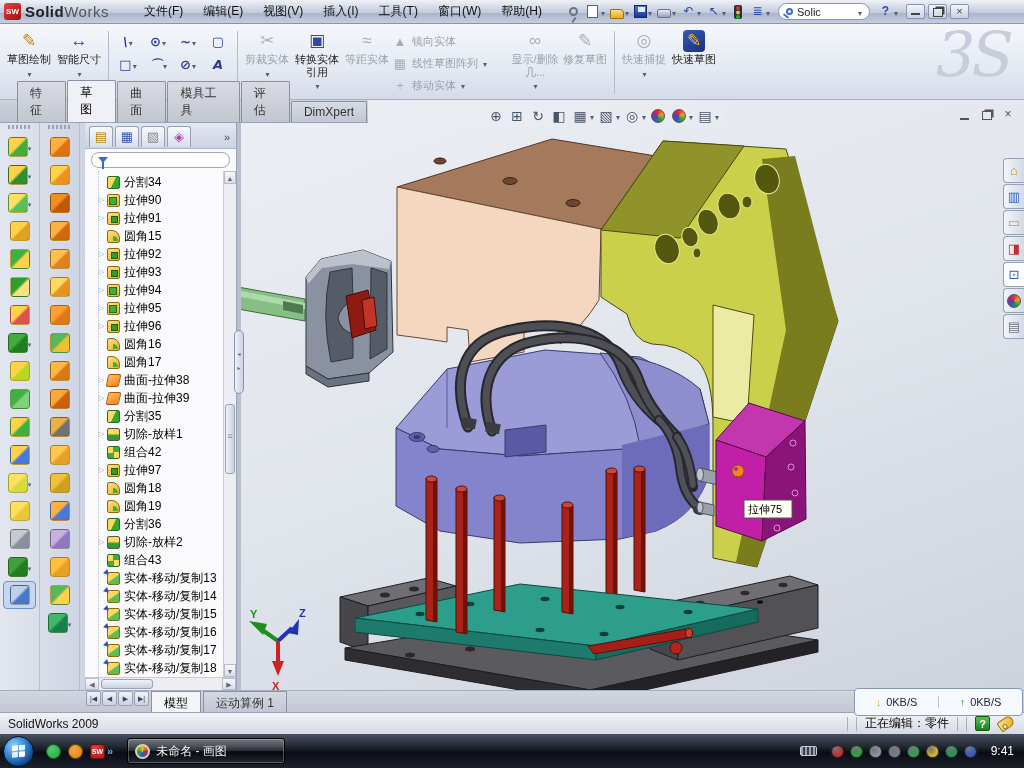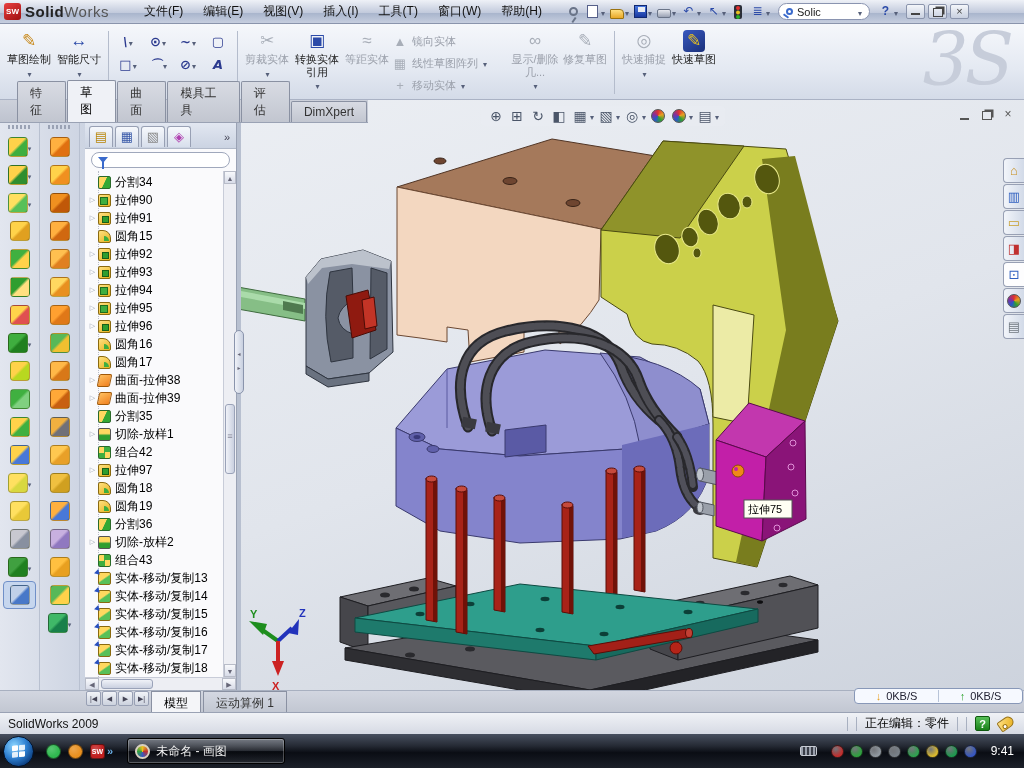--- a/index.html
+++ b/index.html
@@ -34,21 +34,21 @@
   .mag::after { content:""; position:absolute; left:-5px; top:5px; width:6px; height:2px; background:#3A6ACC; transform:rotate(35deg); }
   .search-val { font-size:11px; color:#222; flex:1; }
   .win-btns { display:flex; gap:3px; margin-left:6px; margin-right:4px; }
   .wbtn { width:19px; height:15px; border:1px solid #8A94AC; border-radius:2px; background:linear-gradient(180deg,#F4F6FA,#C8D0E0); position:relative; font-size:11px; line-height:13px; text-align:center; color:#444; }
   .wbtn.min::after { content:""; position:absolute; left:4px; bottom:3px; width:9px; height:2px; background:#444; }
   .wbtn.restore::after { content:""; position:absolute; left:4px; top:3px; width:8px; height:7px; border:1px solid #444; background:transparent; box-shadow:2px -2px 0 -0.5px #444; }
 
   
   #cmdmgr { position:absolute; left:0; top:24px; width:1024px; height:76px;
     background:linear-gradient(180deg,#F5F7FB,#E4E9F2 60%,#D4DBE8); border-bottom:1px solid #AAB2C4; z-index:30; }
-  #watermark { position:absolute; right:14px; top:-6px; font-family:"DejaVu Serif",serif; font-style:italic; font-size:72px; color:#C7CDDA; letter-spacing:-4px; }
+  #watermark { position:absolute; right:14px; top:-6px; font-family:"DejaVu Serif",serif; font-style:italic; font-size:62px; color:#C7CDDA; letter-spacing:-4px; }
   .cm-inner { position:absolute; left:0; top:0; display:flex; align-items:stretch; height:76px; padding:3px 0 2px 4px; }
   .cm-big { width:50px; display:flex; flex-direction:column; align-items:center; justify-content:flex-start; padding-top:3px; text-align:center; }
   .cm-label { font-size:11px; line-height:1.15; color:#222; margin-top:1px; }
   .cm-big.disabled .cm-label, .cm-srow.disabled .srow-label { color:#9BA0AB; }
   .cm-big.disabled .bicon-g { color:#A8AEB8 !important; }
   .bicon-g { font-size:17px; line-height:22px; height:22px; display:block; }
   .g-sketch { color:#C88818; } .g-dim { color:#2B4AA8; } .g-convert { color:#2B4AA8; }
   .g-rapid { color:#E8C020; background:linear-gradient(145deg,#3858C0,#1A307A); border-radius:4px; width:22px; margin:0 auto; }
   .vsep { width:1px; background:#B4BCCC; margin:4px 4px; }
   #entity-grid { display:grid; grid-template-columns:repeat(4,30px); grid-auto-rows:23px; padding-top:3px; }
@@ -76,21 +76,21 @@
   
   #treepanel { position:absolute; left:85px; top:123px; width:152px; height:567px; background:#FAFAFC; border-right:1px solid #9AA2B4; z-index:20; display:flex; flex-direction:column; }
   .pt-tabs { height:26px; background:linear-gradient(180deg,#E2E7F1,#CBD3E2); display:flex; align-items:center; padding:2px 2px 0 4px; gap:2px; border-bottom:1px solid #B0B8C8; }
   .pt-tab { width:24px; height:21px; border:1px solid #98A0B4; border-bottom:none; border-radius:3px 3px 0 0; background:linear-gradient(180deg,#F6F8FC,#D8DFEC); text-align:center; font-size:13px; line-height:20px; }
   .pt-chev { margin-left:auto; color:#445; font-size:11px; padding-right:4px; }
   .filter-row { padding:3px 6px; }
   .filter-box { height:16px; border:1px solid #A0A8BC; border-radius:8px; background:#fff; display:flex; align-items:center; padding-left:6px; }
   .funnel { width:0; height:0; border-left:5px solid transparent; border-right:5px solid transparent; border-top:6px solid #3A6ACC; position:relative; }
   .funnel::after { content:""; position:absolute; left:-1px; top:-1px; width:2px; height:7px; background:#3A6ACC; }
   #tree-wrap { flex:1; display:flex; overflow:hidden; }
-  #tree-list { flex:1; padding:2px 0 0 2px; position:relative; }
+  #tree-list { flex:1; padding:2px 0 0 11px; position:relative; }
   #tree-list::before { content:""; position:absolute; left:13px; top:0; bottom:0; border-left:1px dotted #B8BCC8; }
   .trow { display:flex; align-items:center; height:18px; white-space:nowrap; }
   .tarrow { width:11px; font-size:7px; color:#98A0B0; text-align:center; flex:none; }
   .tlabel { font-size:12px; color:#000; }
   .ti { width:13px; height:13px; display:inline-block; margin-right:4px; flex:none; border:1px solid #8A6A10; border-radius:2px; background:linear-gradient(145deg,#FFE080,#E8B420); position:relative; }
   .ti.split { background:linear-gradient(115deg,#FFD860 48%,#34A834 52%); border-color:#2A6A2A; }
   .ti.extrude::after { content:""; position:absolute; left:1px; bottom:1px; width:6px; height:6px; background:#3FAE3F; border:1px solid #1E6E1E; }
   .ti.extrude2::after { content:""; position:absolute; left:3px; top:3px; width:5px; height:5px; background:#2F9E2F; border:1px solid #186018; }
   .ti.fillet { border-radius:2px 8px 2px 2px; }
   .ti.fillet::after { content:""; position:absolute; right:1px; bottom:1px; width:5px; height:5px; border-radius:0 6px 0 0; background:#3FAE3F; }
@@ -119,21 +119,21 @@
   .ball { width:14px; height:14px; border-radius:50%; background:conic-gradient(#E03030,#E8A020,#30A030,#2858C8,#8030A0,#E03030); border:1px solid #555; display:inline-block; margin:0 2px; }
   #vp-winbtns { position:absolute; right:8px; top:8px; display:flex; gap:6px; z-index:12; }
   #vp-winbtns .wbtn { background:transparent; border:none; color:#555; font-size:12px; width:16px; }
   #vp-winbtns .wbtn.min::after { background:#555; }
   #vp-winbtns .wbtn.restore::after { border-color:#555; box-shadow:2px -2px 0 -0.5px #555; }
   #taskpane { position:absolute; right:0; top:58px; display:flex; flex-direction:column; gap:1px; z-index:12; }
   .tp-btn { width:21px; height:25px; border:1px solid #98A0B4; border-right:none; border-radius:4px 0 0 4px; background:linear-gradient(90deg,#F2F5FA,#D2DAE8); display:flex; align-items:center; justify-content:center; font-size:13px; }
   .tp-btn.pressed { background:#FDFDFE; }
 
   
-  #netbox { position:absolute; left:854px; top:688px; width:169px; height:16px; background:#F6F9FF; border:1px solid #8898B8; border-radius:4px; z-index:45; display:flex; align-items:center; font-size:11px; color:#223; }
+  #netbox { position:absolute; left:854px; top:688px; width:169px; height:28px; background:#F6F9FF; border:1px solid #8898B8; border-radius:4px; z-index:45; display:flex; align-items:center; font-size:11px; color:#223; }
   .net-cell { flex:1; display:flex; align-items:center; justify-content:center; gap:5px; }
   .net-cell.first { border-right:1px solid #B8C4D8; }
   .net-down::before { content:"↓"; color:#E8A020; font-weight:bold; }
   .net-up::before { content:"↑"; color:#28A028; font-weight:bold; }
 
   
   #doctabs { position:absolute; left:0; top:690px; width:1024px; height:22px; background:linear-gradient(180deg,#D2D6E0,#C2C7D2); border-top:1px solid #A8B0C0; display:flex; align-items:flex-start; z-index:30; }
   #doc-nav { display:flex; gap:1px; margin-left:86px; margin-bottom:2px; }
   .nav-btn { width:15px; height:15px; font-size:7px; line-height:14px; text-align:center; color:#445; background:linear-gradient(180deg,#F2F4F8,#CCD2DE); border:1px solid #98A0B4; border-radius:2px; }
   .dtab { padding:3px 12px 2px; font-size:12px; border:1px solid #8A91A2; border-bottom:none; margin-left:2px; background:linear-gradient(180deg,#D4D8E2,#C0C5D0); color:#333; }

